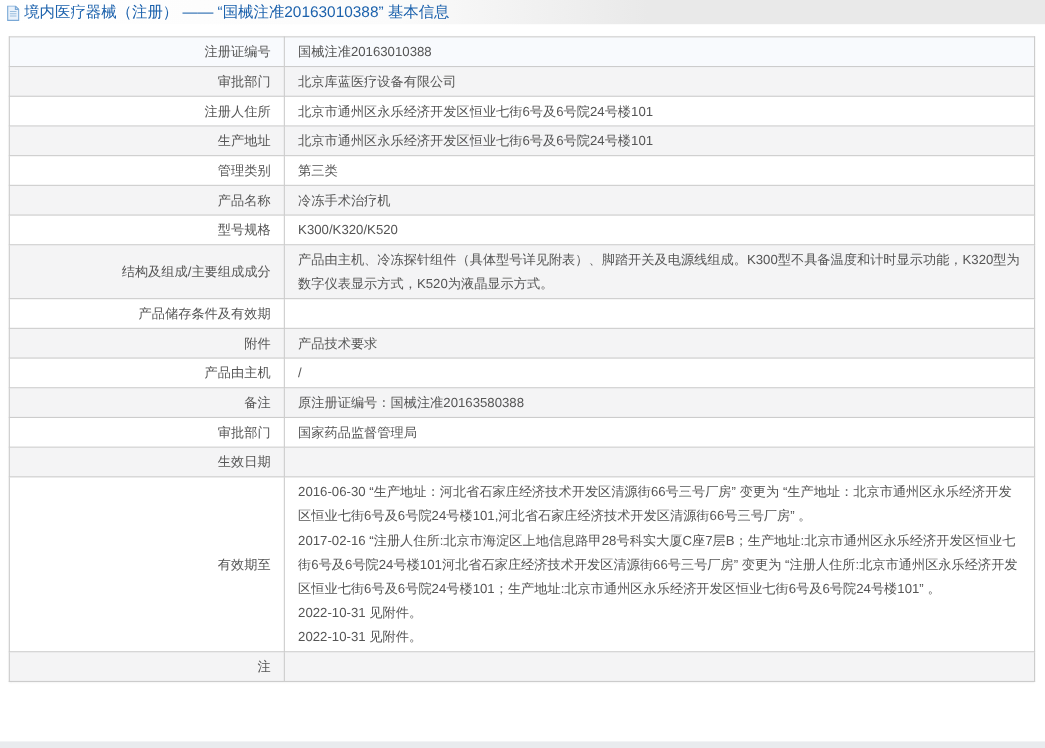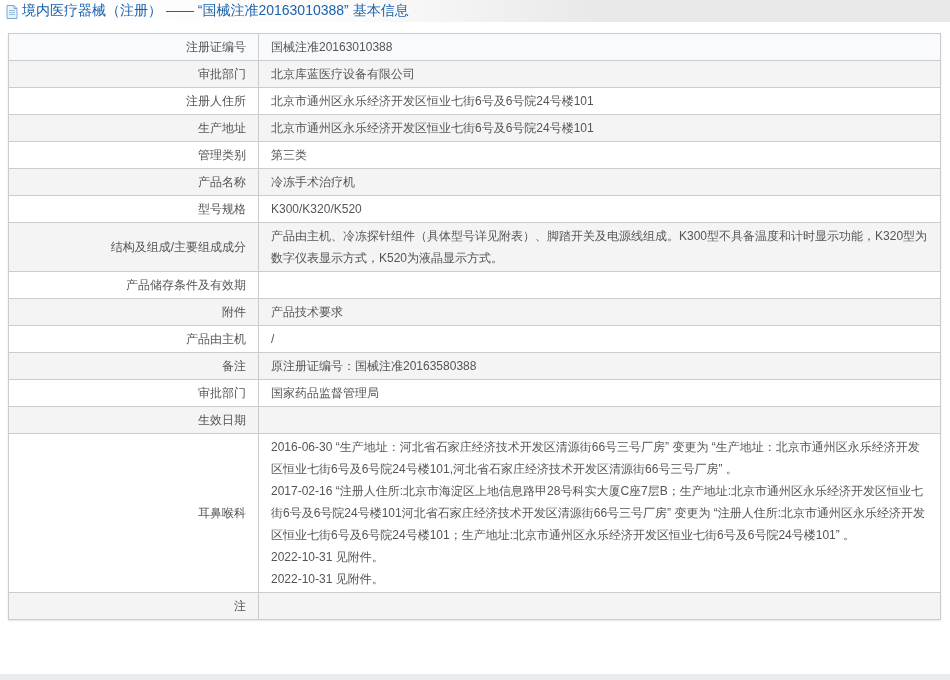--- a/index.html
+++ b/index.html
@@ -99,21 +99,21 @@
       </tr>
       <tr>
         <td class="label">审批部门</td>
         <td class="value">国家药品监督管理局</td>
       </tr>
       <tr>
         <td class="label">生效日期</td>
         <td class="value"></td>
       </tr>
       <tr>
-        <td class="label">耳鼻喉科</td>
+        <td class="label">有效期至</td>
         <td class="value">
           <div>2016-06-30 “生产地址：河北省石家庄经济技术开发区清源街66号三号厂房” 变更为 “生产地址：北京市通州区永乐经济开发区恒业七街6号及6号院24号楼101,河北省石家庄经济技术开发区清源街66号三号厂房” 。</div>
           <div>2017-02-16 “注册人住所:北京市海淀区上地信息路甲28号科实大厦C座7层B；生产地址:北京市通州区永乐经济开发区恒业七街6号及6号院24号楼101河北省石家庄经济技术开发区清源街66号三号厂房” 变更为 “注册人住所:北京市通州区永乐经济开发区恒业七街6号及6号院24号楼101；生产地址:北京市通州区永乐经济开发区恒业七街6号及6号院24号楼101” 。</div>
           <div>2022-10-31 见附件。</div>
           <div>2022-10-31 见附件。</div>
         </td>
       </tr>
       <tr>
         <td class="label"><span class="note-icon"></span>注</td>
         <td class="value"></td>

